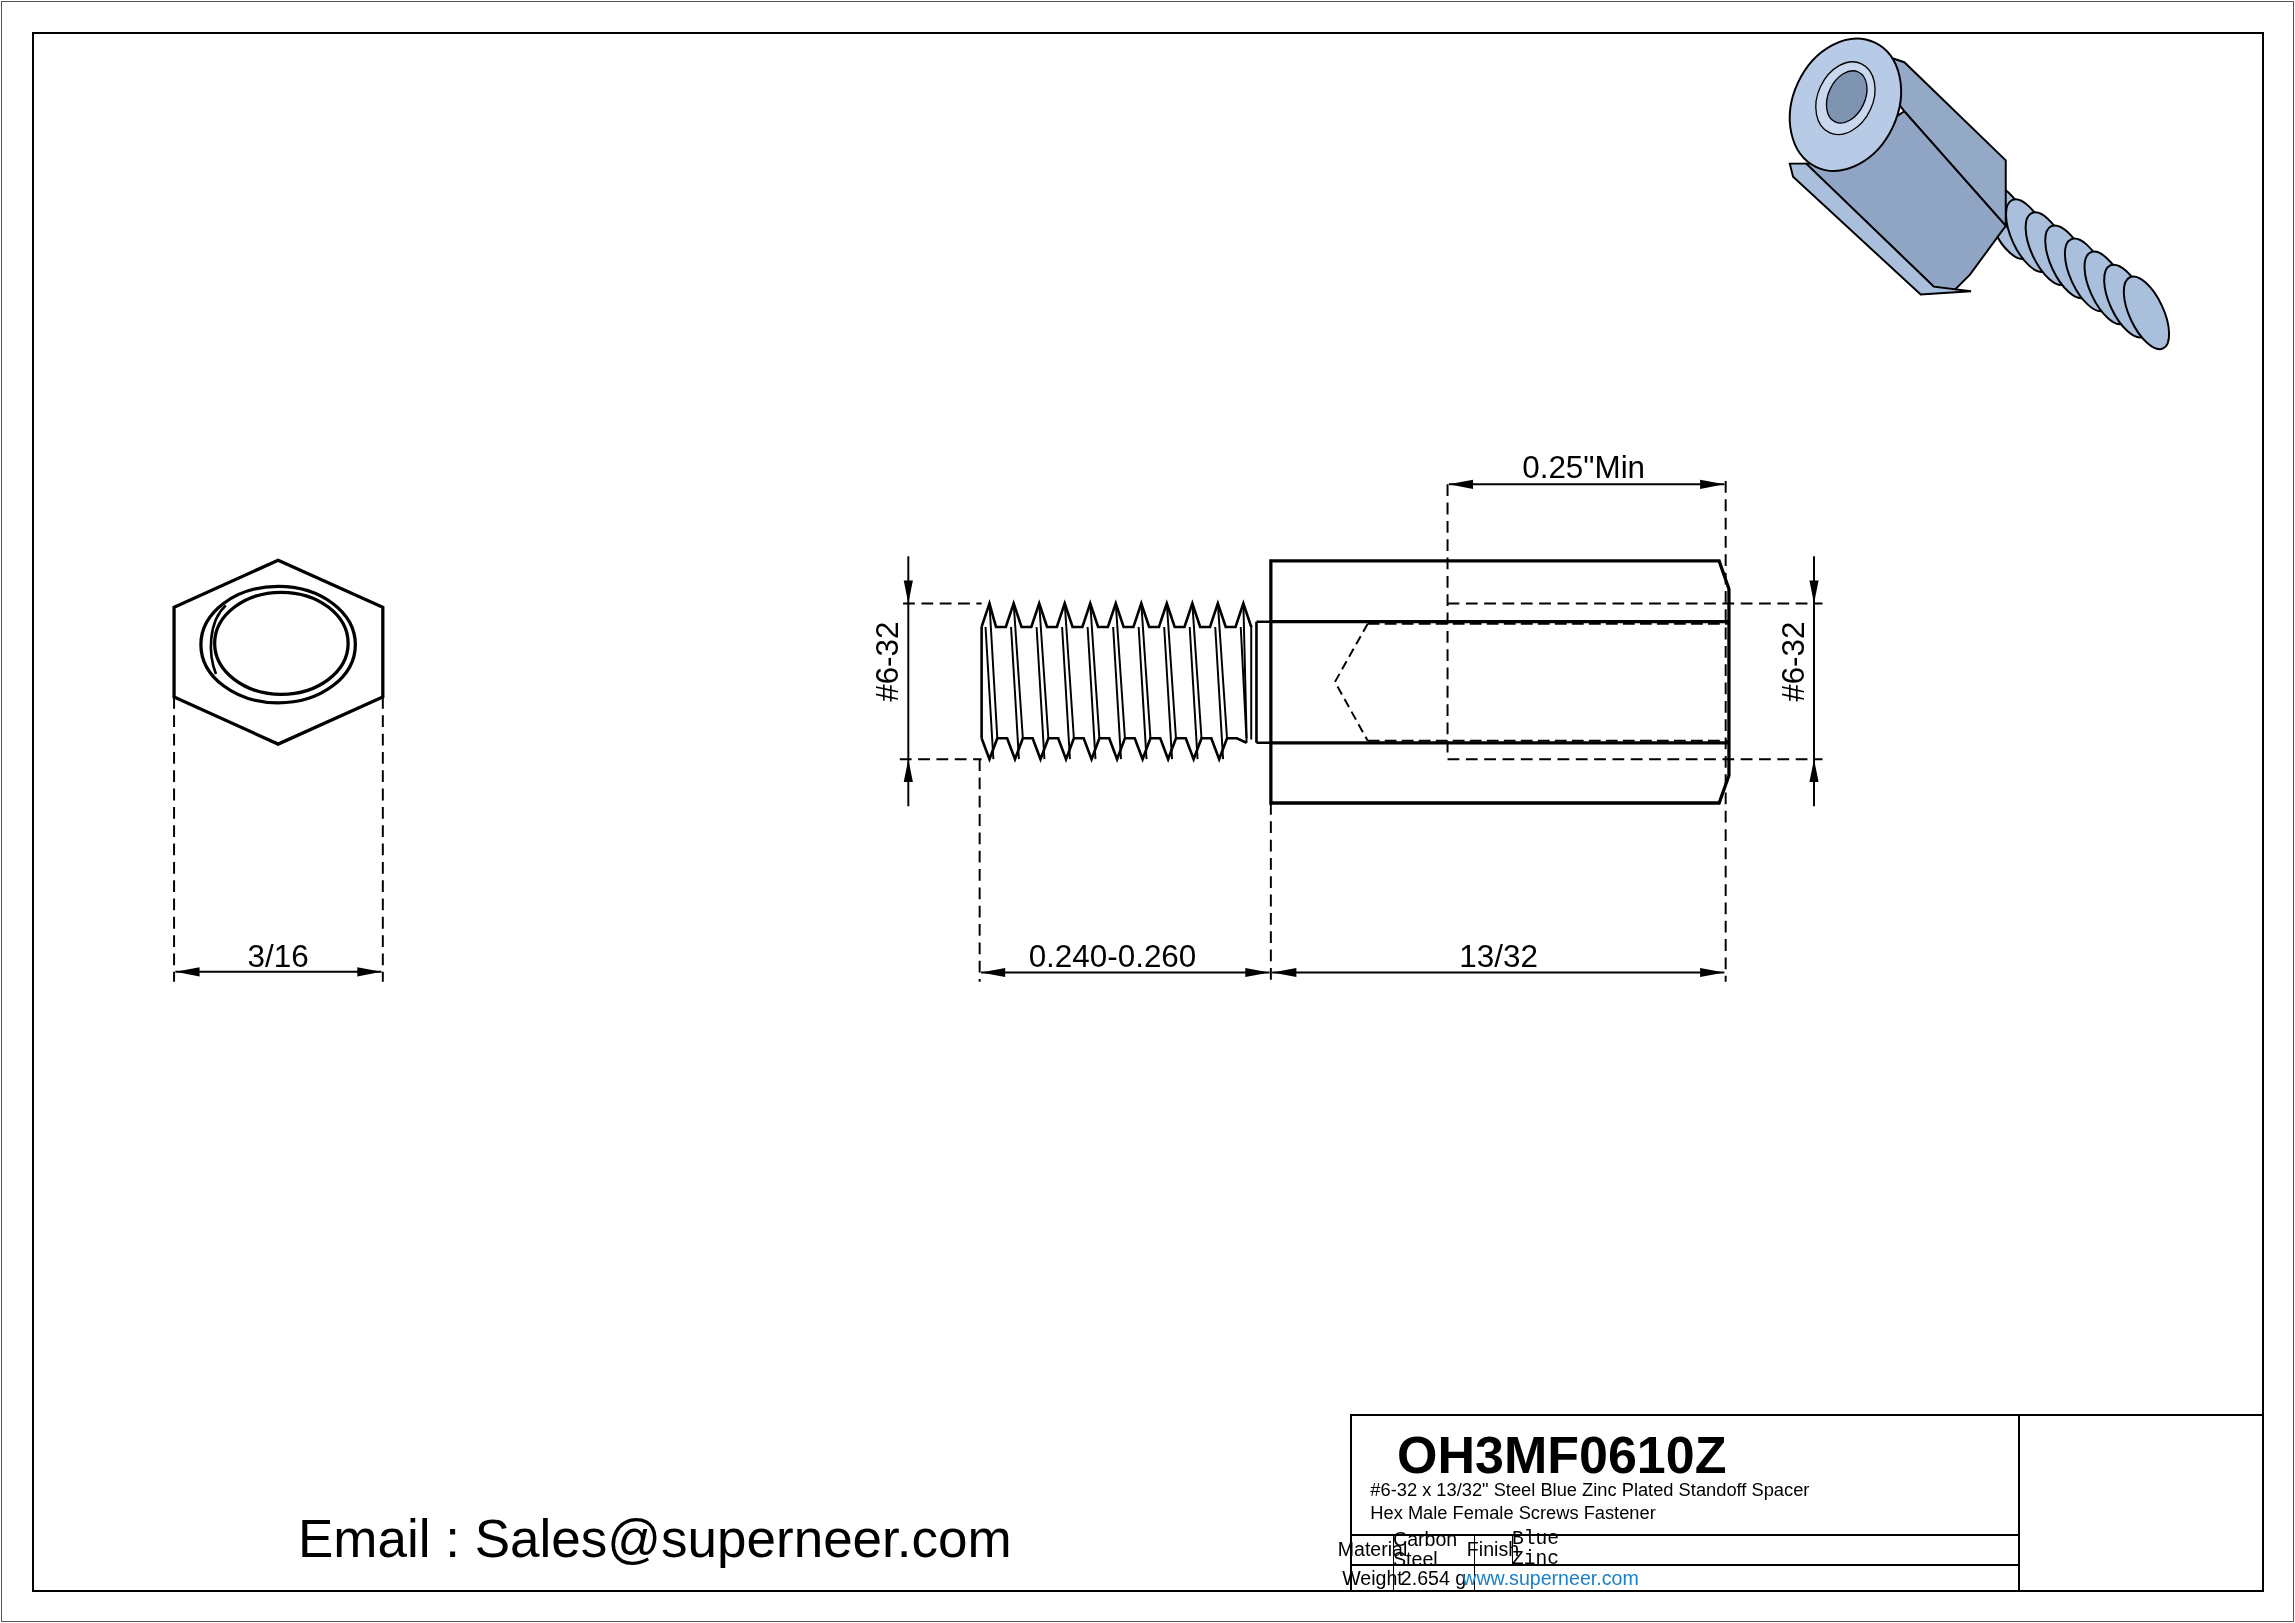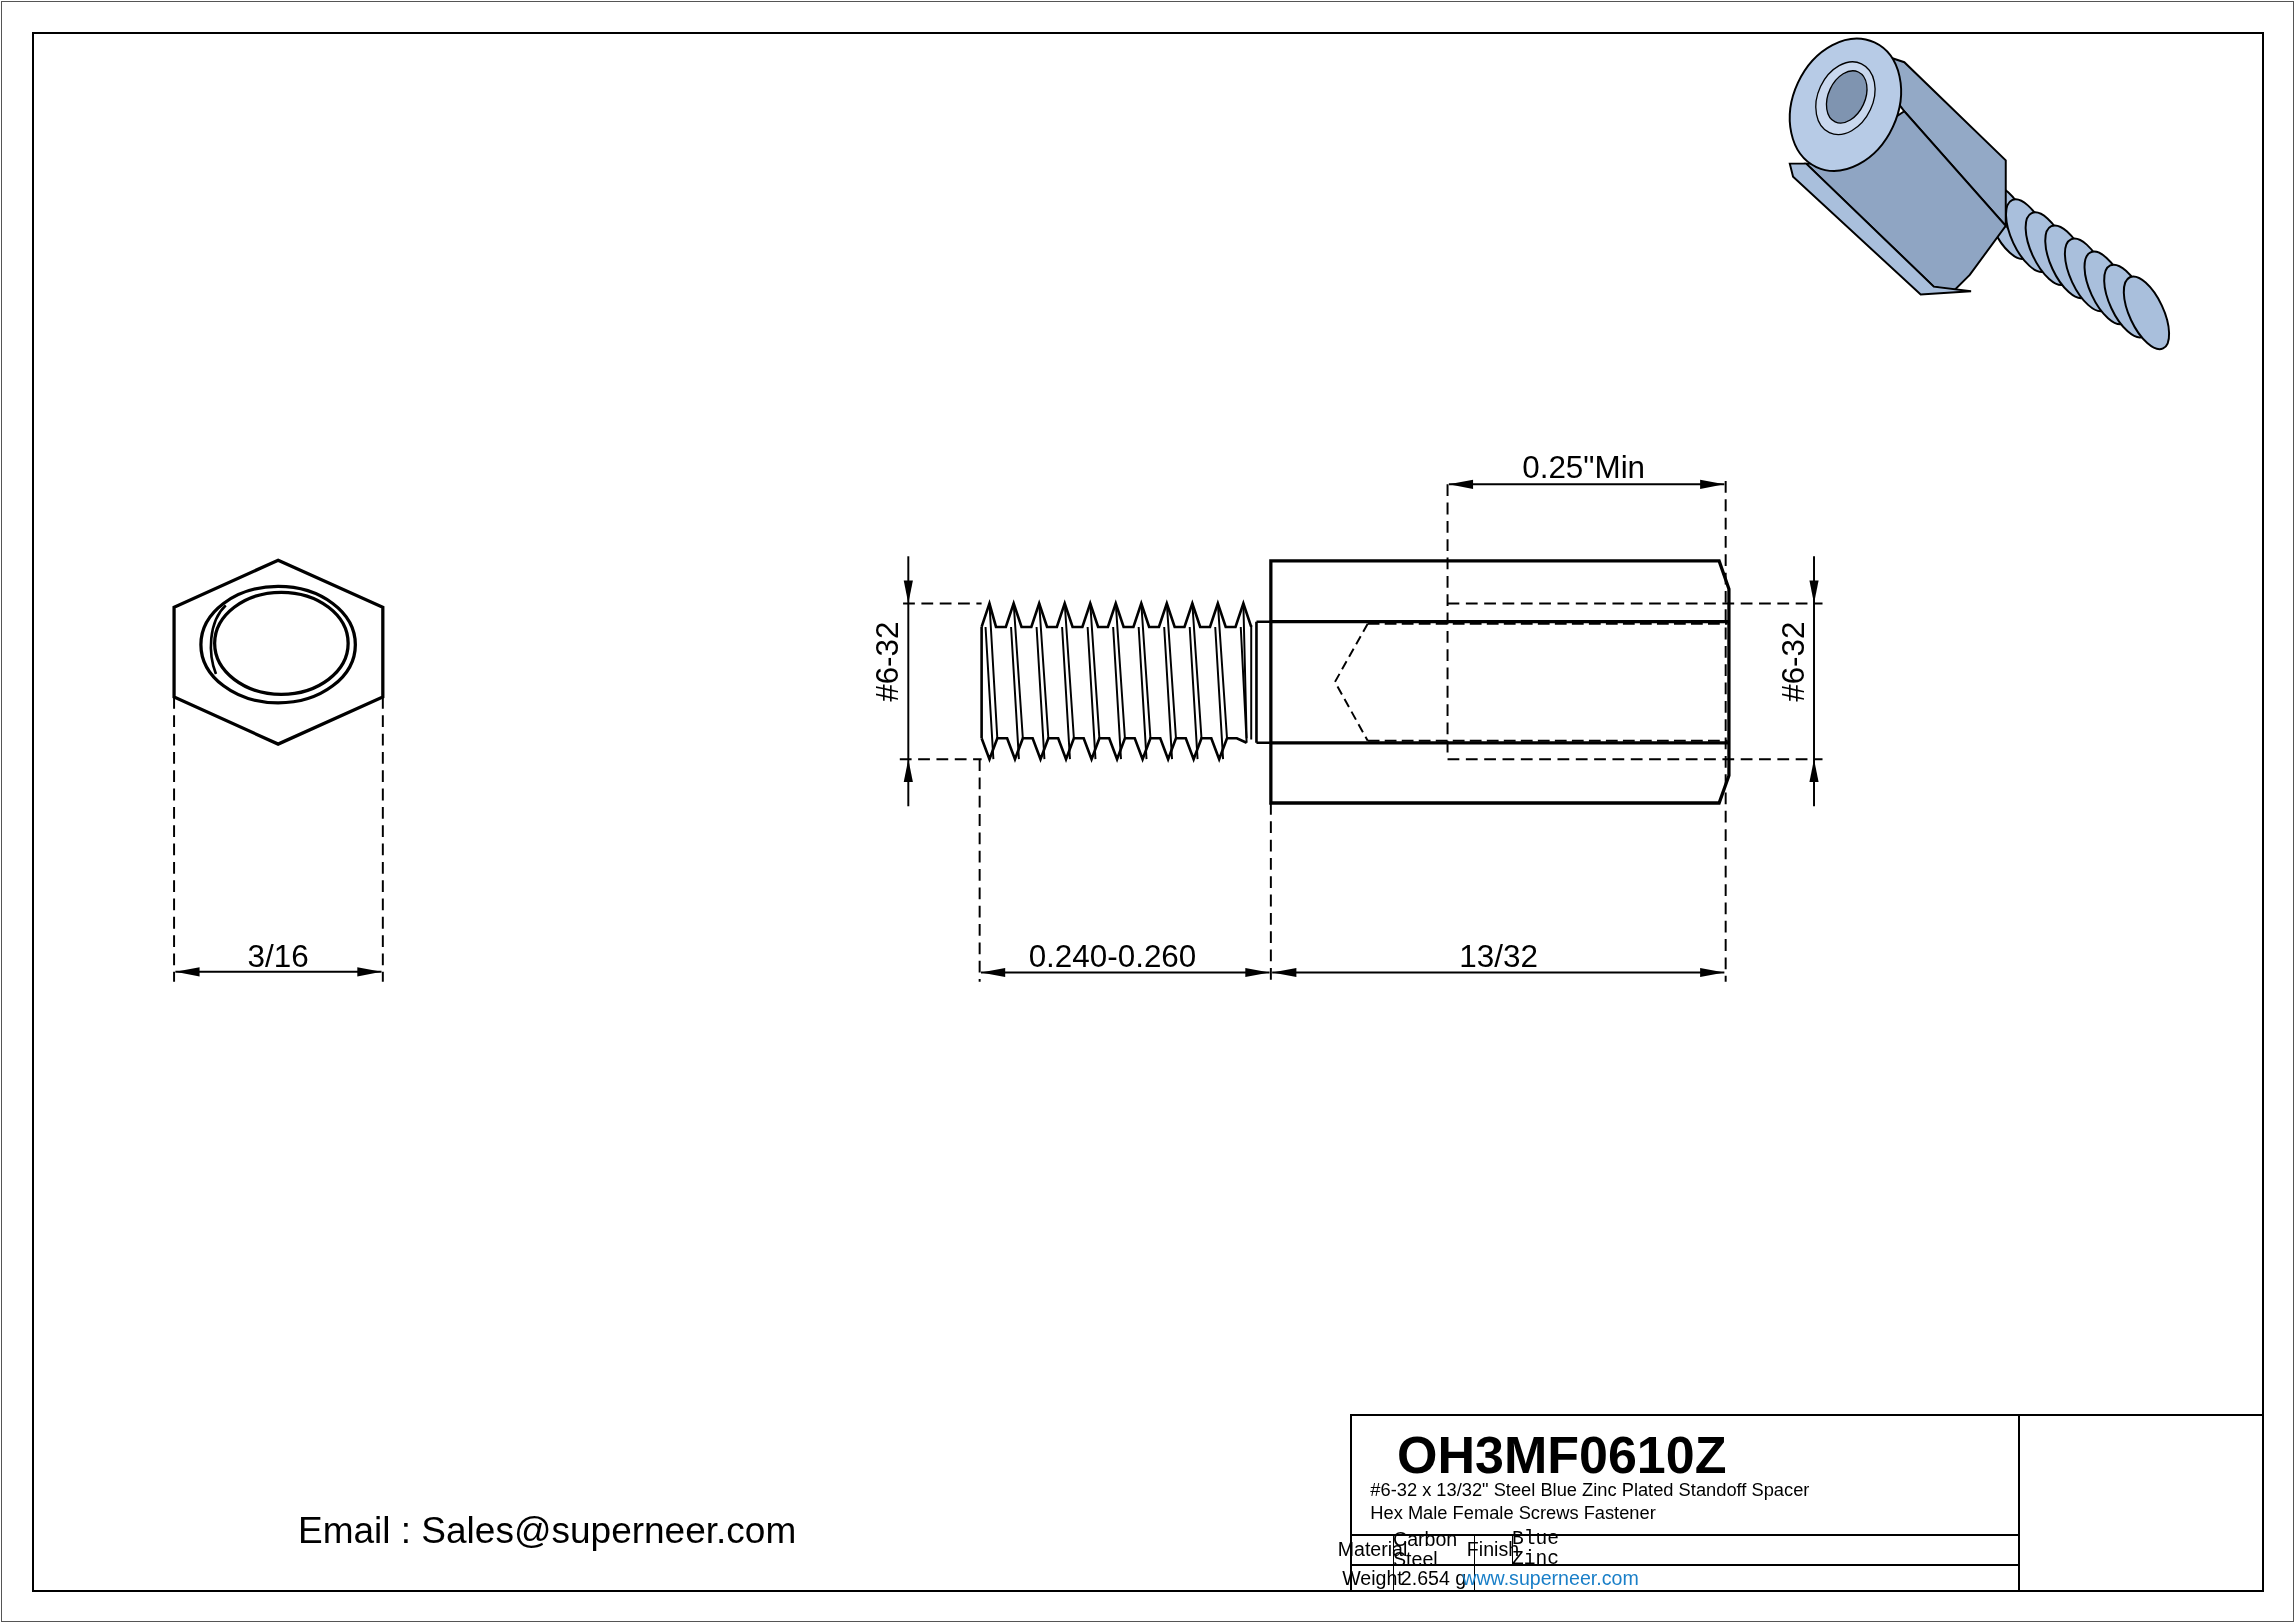--- a/index.html
+++ b/index.html
@@ -2,21 +2,21 @@
 <html style="font-size:10.5px"><head>
 <meta charset="utf-8">
 <style>
   html,body{margin:0;padding:0;background:#ffffff;}
   #sheet{position:relative;width:2295px;height:1623px;background:#ffffff;overflow:hidden;
     font-family:"Liberation Sans",sans-serif;}
   .outer-frame{position:absolute;left:0.7px;top:0.7px;width:2293px;height:1621px;border:1.3px solid #555;box-sizing:border-box;}
   .inner-frame{position:absolute;left:32px;top:32px;width:2232px;height:1560px;border:2px solid #000;box-sizing:border-box;}
   svg.drawing{position:absolute;left:0;top:0;}
   .dim-text{font-family:"Liberation Sans",sans-serif;font-size:48px;fill:#000;}
-  .email{position:absolute;left:298px;top:1512px;font-size:37px;color:#000;line-height:1;white-space:nowrap;}
+  .email{position:absolute;left:298px;top:1512px;font-size:53px;color:#000;line-height:1;white-space:nowrap;}
   .title-block{position:absolute;left:1350px;top:1414px;width:913px;height:178px;border-top:2px solid #000;border-left:2px solid #000;box-sizing:border-box;}
   .tb-main{position:absolute;left:0;top:0;width:668px;height:175px;border-right:2px solid #000;box-sizing:border-box;}
   .part-no{position:absolute;left:13px;top:13px;font-size:52px;font-weight:bold;line-height:1;margin-left:32px;}
   .desc1{position:absolute;left:18.3px;top:65px;font-size:18.3px;line-height:1;white-space:nowrap;}
   .desc2{position:absolute;left:18.3px;top:88px;font-size:18.3px;line-height:1;white-space:nowrap;}
   .tb-table{position:absolute;left:0;top:118px;width:666px;height:58px;border-top:2px solid #000;box-sizing:border-box;}
   .cell{position:absolute;font-size:19.6px;line-height:1;display:flex;align-items:center;justify-content:center;box-sizing:border-box;}
   .vline{position:absolute;top:0;width:1.3px;background:#000;}
   .hline{position:absolute;height:2px;background:#000;}
   .url{color:#1a7fc8;}

